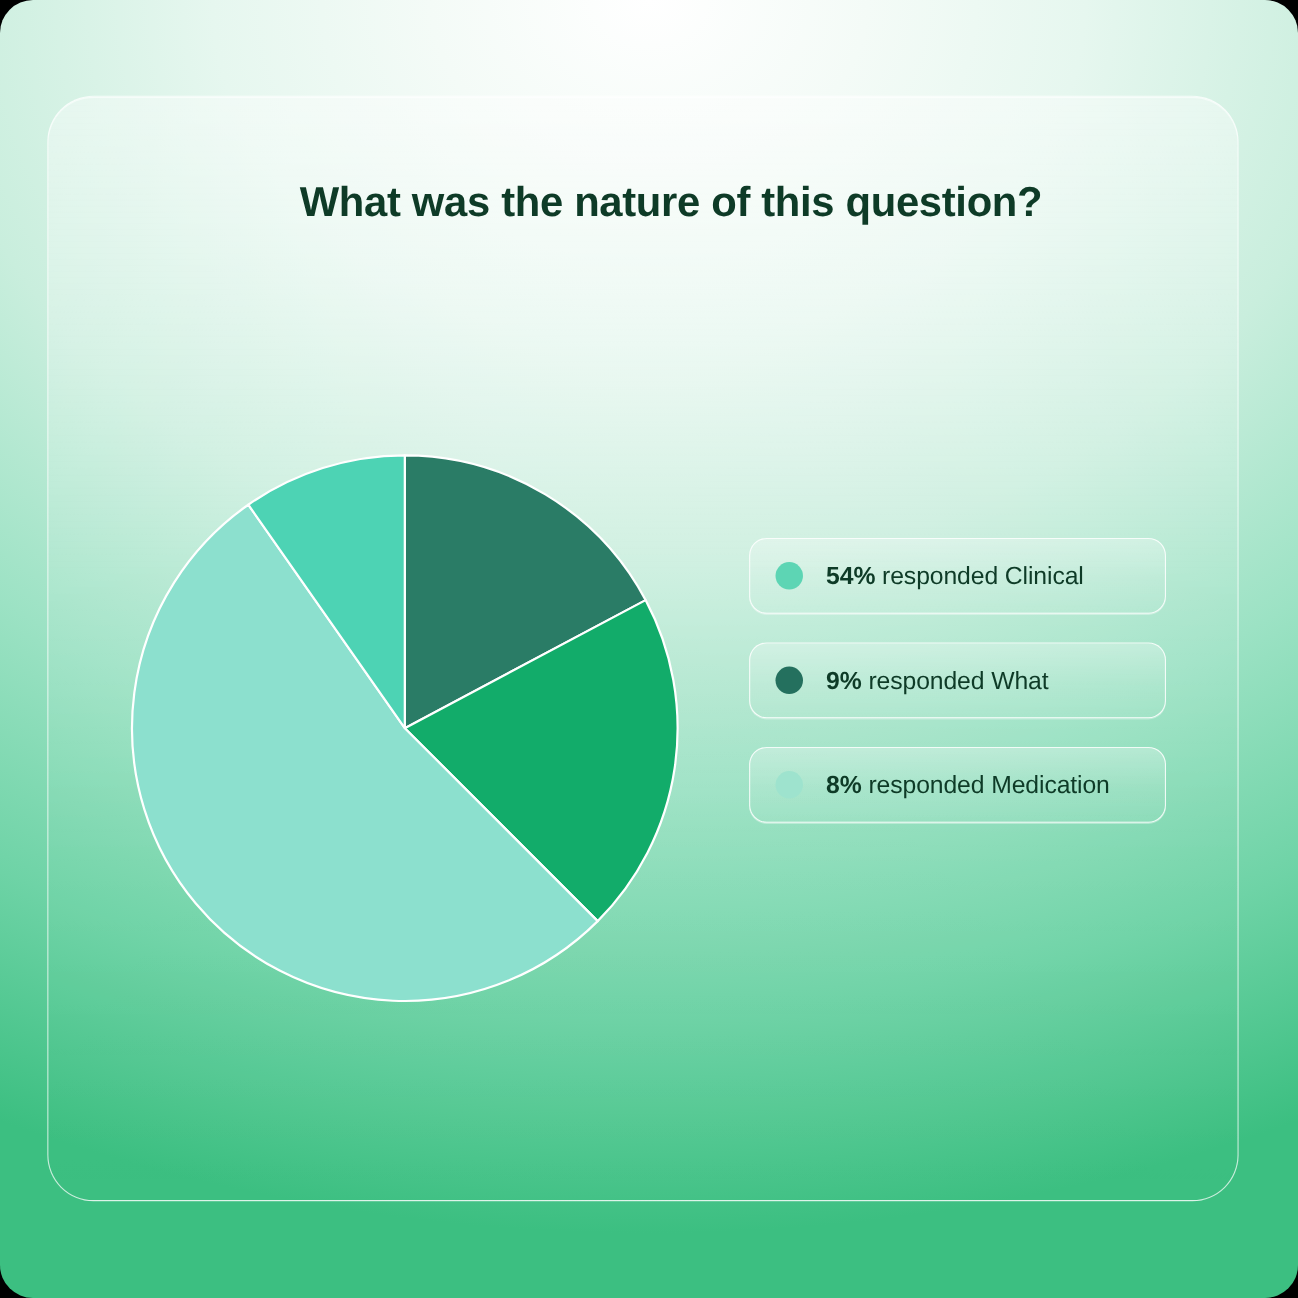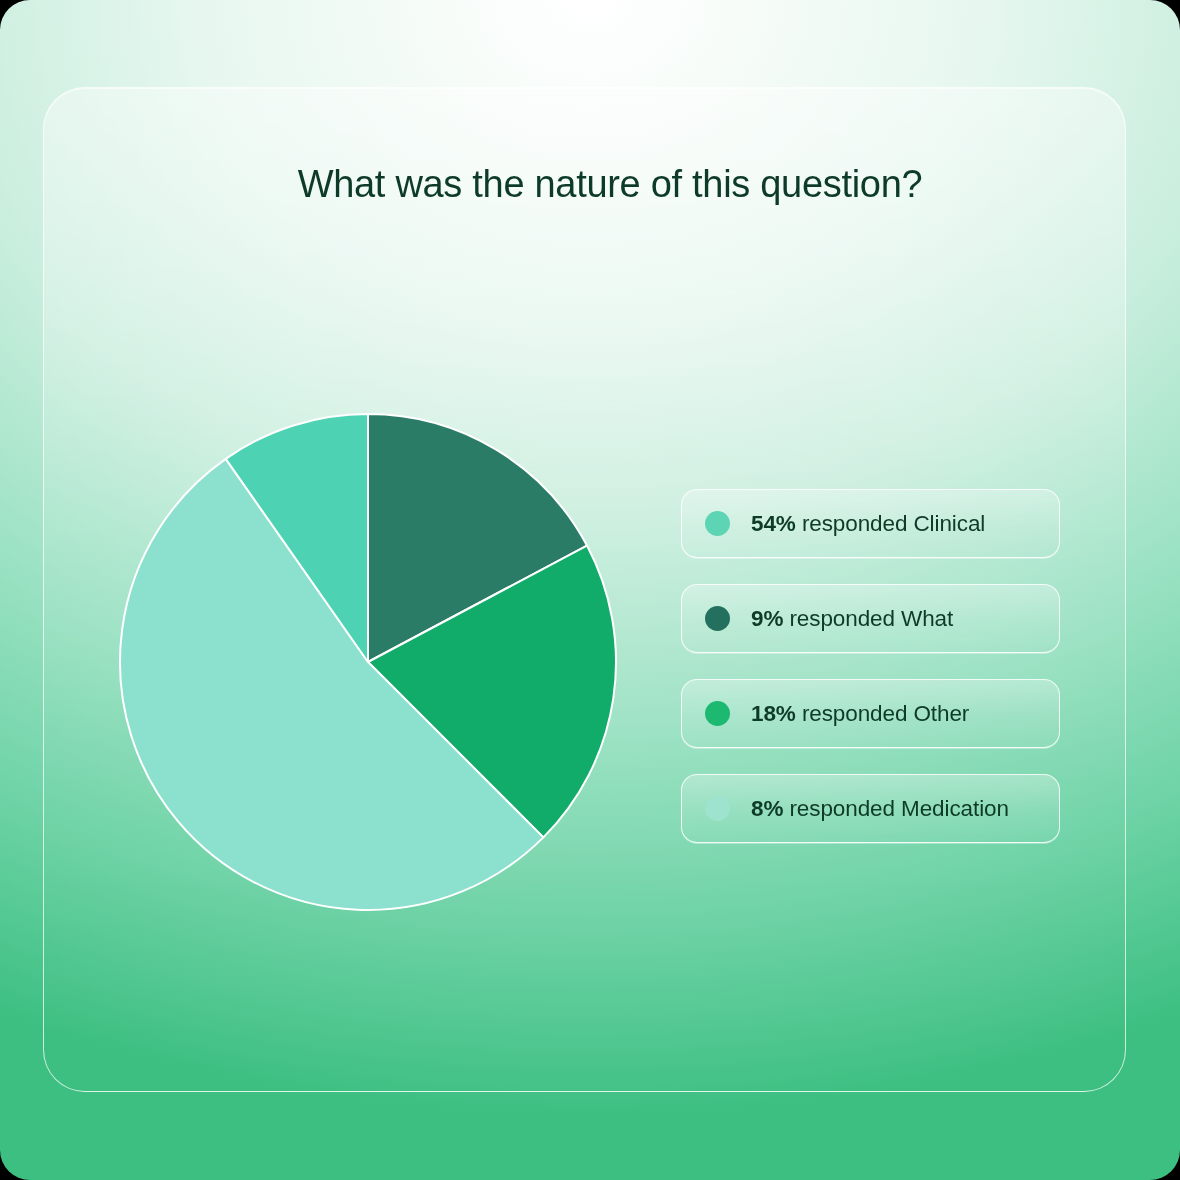--- a/index.html
+++ b/index.html
@@ -41,21 +41,21 @@
   }
 
   
   #chart-title {
     position: absolute;
     left: 0;
     top: 163px;
     width: 100%;
     text-align: center;
     font-size: 38px;
-    font-weight: 400;
+    font-weight: 700;
     letter-spacing: -0.3px;
     color: #0e3b27;
     white-space: nowrap;
     padding-left: 40px;
   }
 
   
   #pie-wrap {
     position: absolute;
     left: 118px;
@@ -127,21 +127,17 @@
   <div id="legend">
       <div class="legend-item">
         <span class="legend-dot" style="background: rgb(93, 213, 180);"></span>
         <span class="legend-text"><span class="legend-pct">54%</span><span class="legend-label"> responded Clinical</span></span>
       </div>
       <div class="legend-item">
         <span class="legend-dot" style="background: rgb(36, 112, 94);"></span>
         <span class="legend-text"><span class="legend-pct">9%</span><span class="legend-label"> responded What</span></span>
       </div>
       <div class="legend-item">
-        <span class="legend-dot" style="background: rgb(29, 185, 112);"></span>
-        <span class="legend-text"><span class="legend-pct">18%</span><span class="legend-label"> responded Other</span></span>
-      </div>
-      <div class="legend-item">
         <span class="legend-dot" style="background: rgb(158, 227, 206);"></span>
         <span class="legend-text"><span class="legend-pct">8%</span><span class="legend-label"> responded Medication</span></span>
       </div>
     </div>
 </div>
 
 </body></html>

